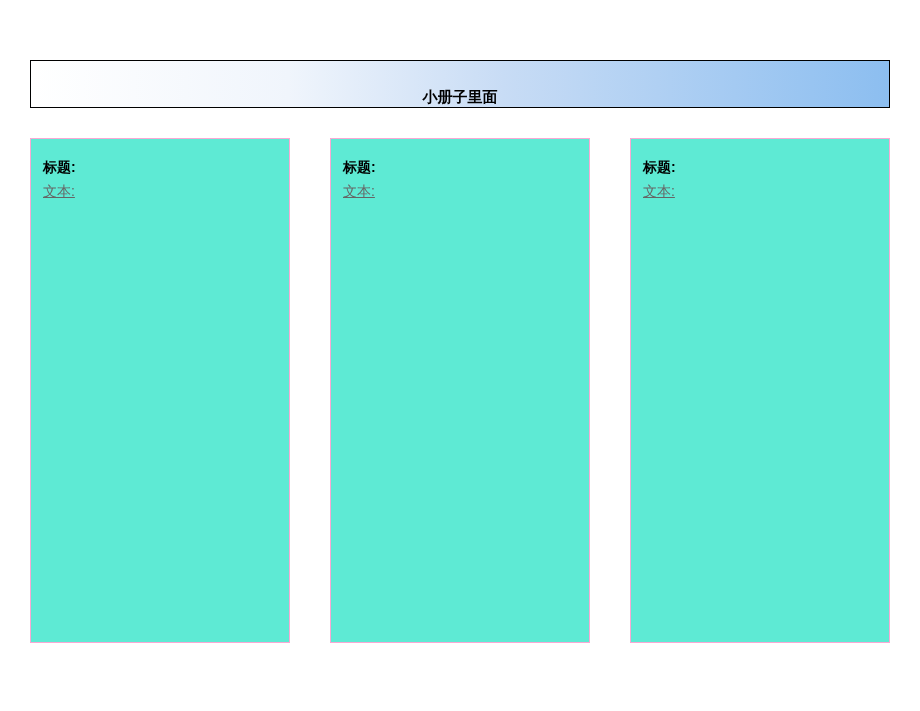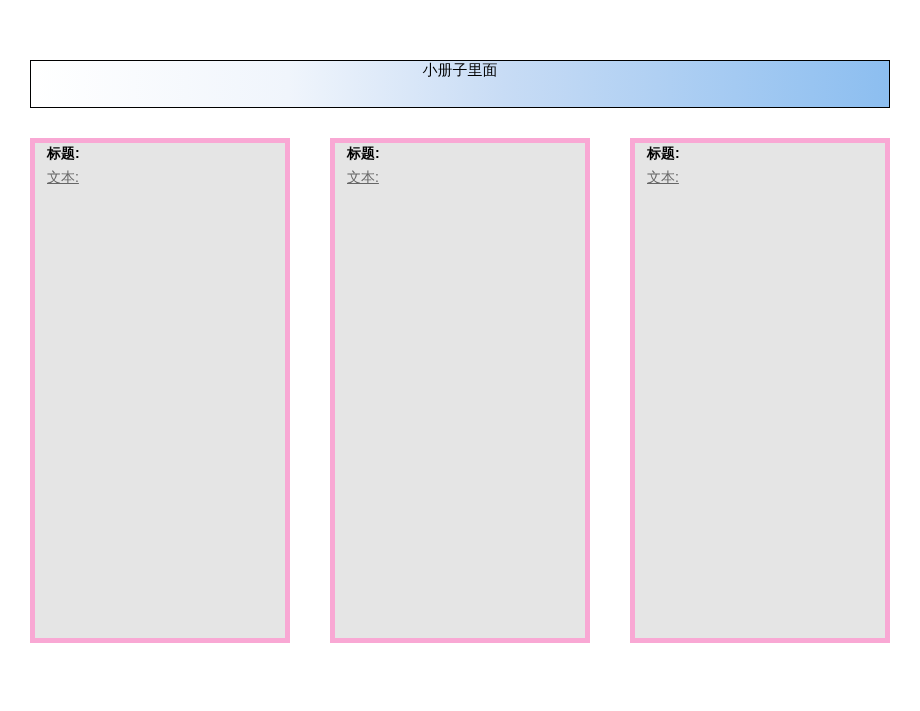--- a/index.html
+++ b/index.html
@@ -13,37 +13,38 @@
       background: #ffffff;
       font-family: "SimSun", "Microsoft YaHei", sans-serif;
       padding: 60px 30px 30px 30px;
     }
     .banner {
       width: 100%;
       height: 48px;
       border: 1px solid #000;
       background: linear-gradient(to right, #ffffff 0%, #f0f5fc 30%, #c8dcf5 55%, #8cbef0 100%);
       display: flex;
-      align-items: flex-start;
+      align-items: flex-end;
       justify-content: center;
       font-size: 15px;
       color: #000;
       margin-bottom: 30px;
+      font-weight: bold;
     }
     .panels {
       display: flex;
       justify-content: space-between;
       gap: 40px;
       height: 505px;
     }
     .panel {
-      border: 5px solid #f9a8d4;
+      border: 1px solid #f9a8d4;
       flex: 1;
-      padding: 2px 12px;
-      background: #e5e5e5;
+      padding: 20px 12px;
+      background: #5eead4;
     }
     .panel-title {
       font-size: 14px;
       font-weight: bold;
       color: #000;
       margin-bottom: 6px;
     }
     .panel-text {
       font-size: 14px;
       color: #666;

